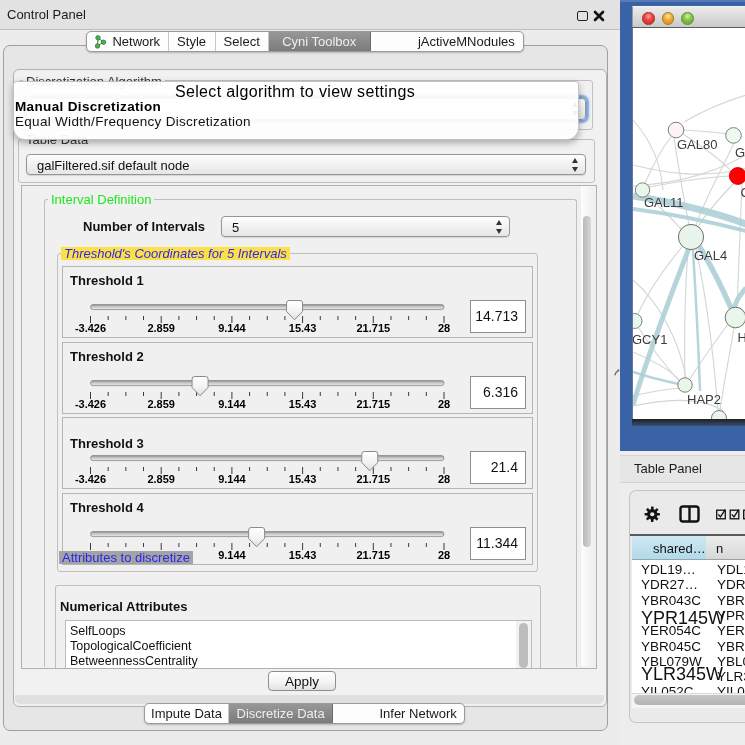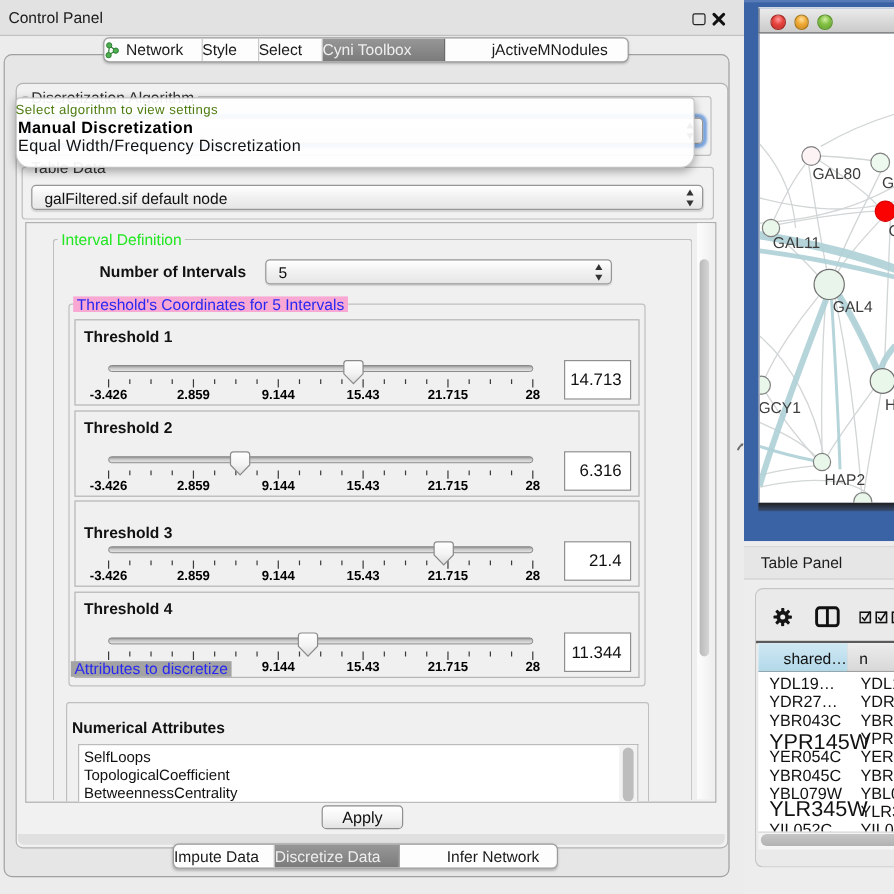--- a/index.html
+++ b/index.html
@@ -13,21 +13,21 @@
 .combo{position:absolute;border:1px solid #969696;border-radius:4px;
   background:linear-gradient(#ffffff,#f2f2f2 45%,#e6e6e6);box-shadow:0 1px 1px rgba(0,0,0,0.12);}
 .combo .ct{position:absolute;left:10px;top:3px;font-size:13px;white-space:nowrap;}
 .stepper{position:absolute;right:5px;top:50%;width:9px;height:14px;margin-top:-7px;}
 .stepper:before{content:"";position:absolute;left:1px;top:0;border-left:3.5px solid transparent;border-right:3.5px solid transparent;border-bottom:5px solid #333;}
 .stepper:after{content:"";position:absolute;left:1px;bottom:0;border-left:3.5px solid transparent;border-right:3.5px solid transparent;border-top:5px solid #333;}
 .tbox{position:absolute;border:1px solid #b5b5b5;background:#f0f0f0;}
 .vfield{position:absolute;background:#fff;border:1px solid #8f8f8f;font-size:14px;text-align:right;}
 .seg{position:absolute;height:19px;border:1px solid #9b9b9b;border-radius:5px;background:#fdfdfd;
   box-shadow:0 1px 2px rgba(0,0,0,0.22);display:flex;overflow:hidden;}
-.seg .s{height:100%;display:flex;align-items:center;justify-content:flex-start;
+.seg .s{height:100%;display:flex;align-items:center;justify-content:center;
   font-size:13px;color:#1a1a1a;border-right:1px solid #c8c8c8;}
 .seg .s:last-child{border-right:none;margin-left:39px;}
 .seg .sel{background:linear-gradient(#979797,#7b7b7b);color:#eeeeee;border-right-color:#6a6a6a;}
 </style>
 </head>
 <body>
 
 <div class="abs" style="left:0;top:0;width:620px;height:29px;background:#e2e2e2;border-bottom:1px solid #c0c0c0;"></div>
 <div class="abs t13" style="left:7px;top:8px;color:#1a1a1a;">Control Panel</div>
 
@@ -76,21 +76,21 @@
 <div class="group" style="left:44px;top:199px;width:531px;height:467px;border-bottom:none;border-radius:3px 3px 0 0;"></div>
 <div class="gtitle" style="left:48px;top:192.5px;background:#f0f0f0;color:#21e621;">Interval Definition</div>
 
 <div class="abs t13 bold" style="left:83px;top:220px;">Number of Intervals</div>
 <div class="combo" style="left:221px;top:216px;width:287px;height:19px;">
   <div class="ct">5</div>
     <div class="stepper"></div>
 </div>
 
 <div class="group" style="left:57px;top:253px;width:479px;height:317px;"></div>
-<div class="gtitle" style="left:61px;top:247px;background:#f9a8d4;color:#2828f0;">Threshold's Coordinates for 5 Intervals</div>
+<div class="gtitle" style="left:61px;top:247px;background:#fde047;color:#2828f0;font-style:italic;">Threshold's Coordinates for 5 Intervals</div>
 
 <div class="tbox" style="left:62px;top:266.0px;width:469px;height:70px;"></div>
 <div class="abs t13 bold" style="left:70px;top:274.0px;">Threshold 1</div>
 <svg class="abs" style="left:62px;top:266.0px;" width="471" height="72" viewBox="0 0 471 72">
 <defs>
       <linearGradient id="thg1" x1="0" y1="0" x2="0" y2="1">
         <stop offset="0" stop-color="#ffffff"></stop>
         <stop offset="0.55" stop-color="#f3f3f3"></stop>
         <stop offset="1" stop-color="#dcdcdc"></stop>
       </linearGradient>
@@ -424,15 +424,15 @@
 <div class="abs" style="left:641px;top:664px;font-size:18px;white-space:nowrap;">YLR345W</div>
 <div class="abs" style="left:717px;top:669.1px;font-size:13.5px;white-space:nowrap;">YLR3</div>
 <div class="abs" style="left:641px;top:684.4px;font-size:13.5px;white-space:nowrap;">YIL052C</div>
 <div class="abs" style="left:717px;top:684.4px;font-size:13.5px;white-space:nowrap;">YIL0</div>
 
 <div class="abs" style="left:632px;top:693px;width:113px;height:14px;background:#f4f4f4;border-top:1px solid #d9d9d9;"></div>
 <div class="abs" style="left:634px;top:695px;width:111px;height:10px;background:linear-gradient(#c6c6c6,#b2b2b2);border-radius:5px 0 0 5px;"></div>
 
 <div class="abs" style="left:13px;top:80.5px;width:564px;height:57px;background:rgba(255,255,255,0.93);border:0.5px solid rgba(145,145,145,0.55);
  border-radius:4px 4px 12px 12px;box-shadow:0 3px 7px rgba(0,0,0,0.30);z-index:50;"></div>
-<div class="abs" style="left:13px;top:83px;width:564px;height:18px;z-index:51;text-align:left;font-size:11px;letter-spacing:0.35px;color:#4d7c0f;line-height:18px;">Select algorithm to view settings</div>
+<div class="abs" style="left:13px;top:83px;width:564px;height:18px;z-index:51;text-align:center;font-size:16px;letter-spacing:0.35px;color:#000000;line-height:18px;">Select algorithm to view settings</div>
 <div class="abs bold" style="left:15px;top:97.5px;z-index:51;color:#000;line-height:18px;font-size:13.5px;letter-spacing:0.35px;white-space:nowrap;">Manual Discretization</div>
 <div class="abs" style="left:15px;top:112.5px;z-index:51;color:#111;line-height:18px;font-size:13.5px;letter-spacing:0.3px;white-space:nowrap;">Equal Width/Frequency Discretization</div>
 
 </body></html>

